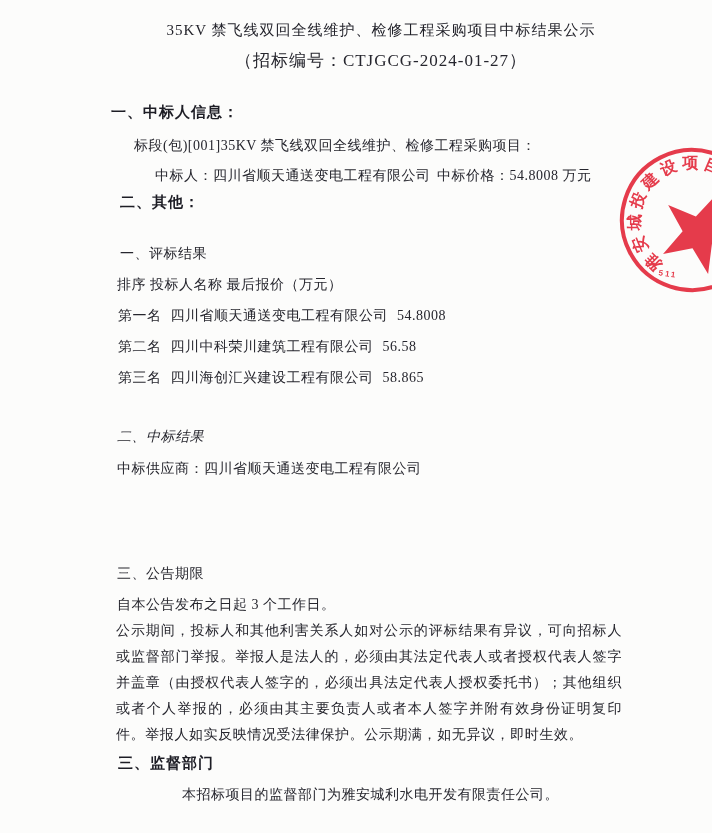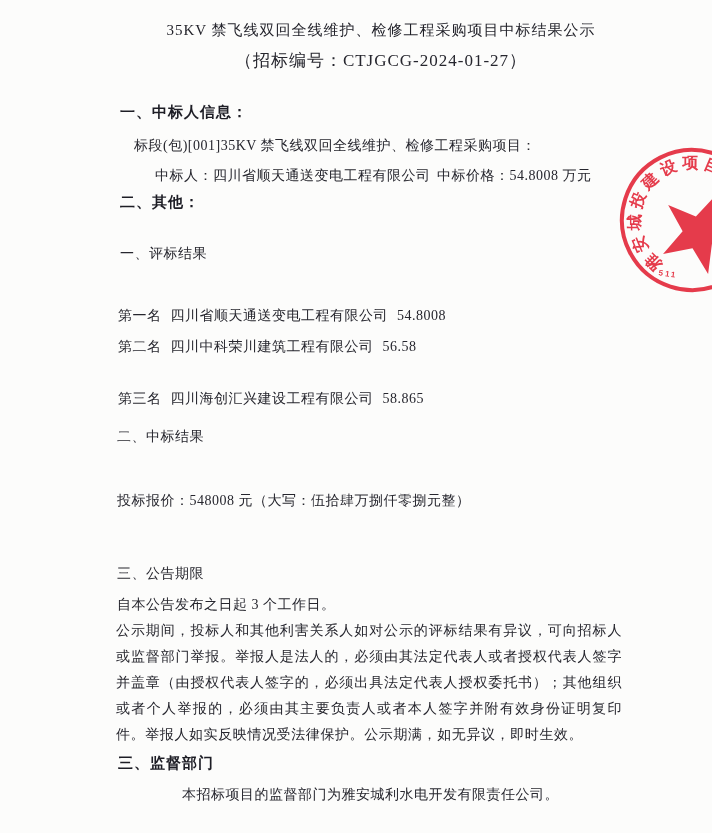--- a/index.html
+++ b/index.html
@@ -11,34 +11,34 @@
     overflow:hidden;
     font-family:"Liberation Serif","DejaVu Serif",serif;
     color:#26262e;
     font-size:14px;
   }
   .line{position:absolute;white-space:nowrap;letter-spacing:0.5px;}
   .center{left:0;width:100%;text-align:center;padding-left:25px;}
   .doc-title{top:21px;font-size:15px;letter-spacing:1px;color:#1f1f27;}
   .doc-subtitle{top:49px;font-size:17px;letter-spacing:1px;}
   .h-bold{font-weight:bold;font-size:15px;color:#1d1d25;letter-spacing:1px;}
-  .sec1-heading{top:103px;left:120px;font-family:Liberation Mono, monospace;}
+  .sec1-heading{top:103px;left:111px;font-family:Liberation Mono, monospace;}
   .lot-line{top:137px;left:134px;}
   .winner-line{top:167px;left:0;width:100%;}
   .winner-part{position:absolute;left:155px;top:0;white-space:nowrap;letter-spacing:0.5px;}
   .price-part{position:absolute;left:437px;top:0;white-space:nowrap;letter-spacing:0.5px;}
   .sec2-heading{top:193px;left:120px;}
   .eval-heading{top:245px;left:120px;}
   .tbl-header{top:276px;left:117px;}
   .row1{top:307px;left:118px;}
   .row2{top:338px;left:118px;}
-  .row3{top:369px;left:118px;margin-top:21px;}
+  .row3{top:369px;left:118px;}
   .rank{margin-right:9px;}
   .bidder{margin-right:9px;}
-  .result-heading{top:428px;left:117px;}
+  .result-heading{top:428px;left:117px;font-style:italic;}
   .supplier-line{top:460px;left:117px;}
   .bidprice-line{top:492px;left:117px;}
   .notice-heading{top:565px;left:117px;}
   .duration-line{top:596px;left:117px;}
   .notice-paragraph{
     position:absolute;top:618px;left:116px;width:506px;
     line-height:26px;text-align:justify;letter-spacing:0.6px;
     white-space:normal;
   }
   .sec3-heading{top:754px;left:118px;}
@@ -60,33 +60,34 @@
   <div class="line lot-line">标段(包)[001]35KV 禁飞线双回全线维护、检修工程采购项目：</div>
 
   <div class="line winner-line">
     <span class="winner-part"><span>中标人：</span><span>四川省顺天通送变电工程有限公司</span></span>
     <span class="price-part"><span>中标价格：</span><span>54.8008 万元</span></span>
   </div>
 
   <div class="line h-bold sec2-heading">二、其他：</div>
 
   <div class="line eval-heading">一、评标结果</div>
+  <div class="line tbl-header">排序 投标人名称 最后报价（万元）</div>
 
   <div class="line row1">
     <span class="rank">第一名</span><span class="bidder">四川省顺天通送变电工程有限公司</span><span>54.8008</span>
   </div>
   <div class="line row2">
     <span class="rank">第二名</span><span class="bidder">四川中科荣川建筑工程有限公司</span><span>56.58</span>
   </div>
   <div class="line row3">
     <span class="rank">第三名</span><span class="bidder">四川海创汇兴建设工程有限公司</span><span>58.865</span>
   </div>
 
   <div class="line result-heading">二、中标结果</div>
-  <div class="line bidprice-line">投标报价：548008 元（大写：伍拾肆万捌仟零捌元整）</div>
+  <div class="line supplier-line">中标供应商：四川省顺天通送变电工程有限公司</div>
 
   <div class="line notice-heading">三、公告期限</div>
   <div class="line duration-line">自本公告发布之日起 3 个工作日。</div>
   <div class="notice-paragraph">公示期间，投标人和其他利害关系人如对公示的评标结果有异议，可向招标人或监督部门举报。举报人是法人的，必须由其法定代表人或者授权代表人签字并盖章（由授权代表人签字的，必须出具法定代表人授权委托书）；其他组织或者个人举报的，必须由其主要负责人或者本人签字并附有效身份证明复印件。举报人如实反映情况受法律保护。公示期满，如无异议，即时生效。</div>
 
   <div class="line h-bold sec3-heading">三、监督部门</div>
   <div class="line final-line">本招标项目的监督部门为雅安城利水电开发有限责任公司。</div>
 
   <svg class="seal" viewBox="0 0 200 200" xmlns="http://www.w3.org/2000/svg">
     <g transform="rotate(18 77 90)" fill="none">

